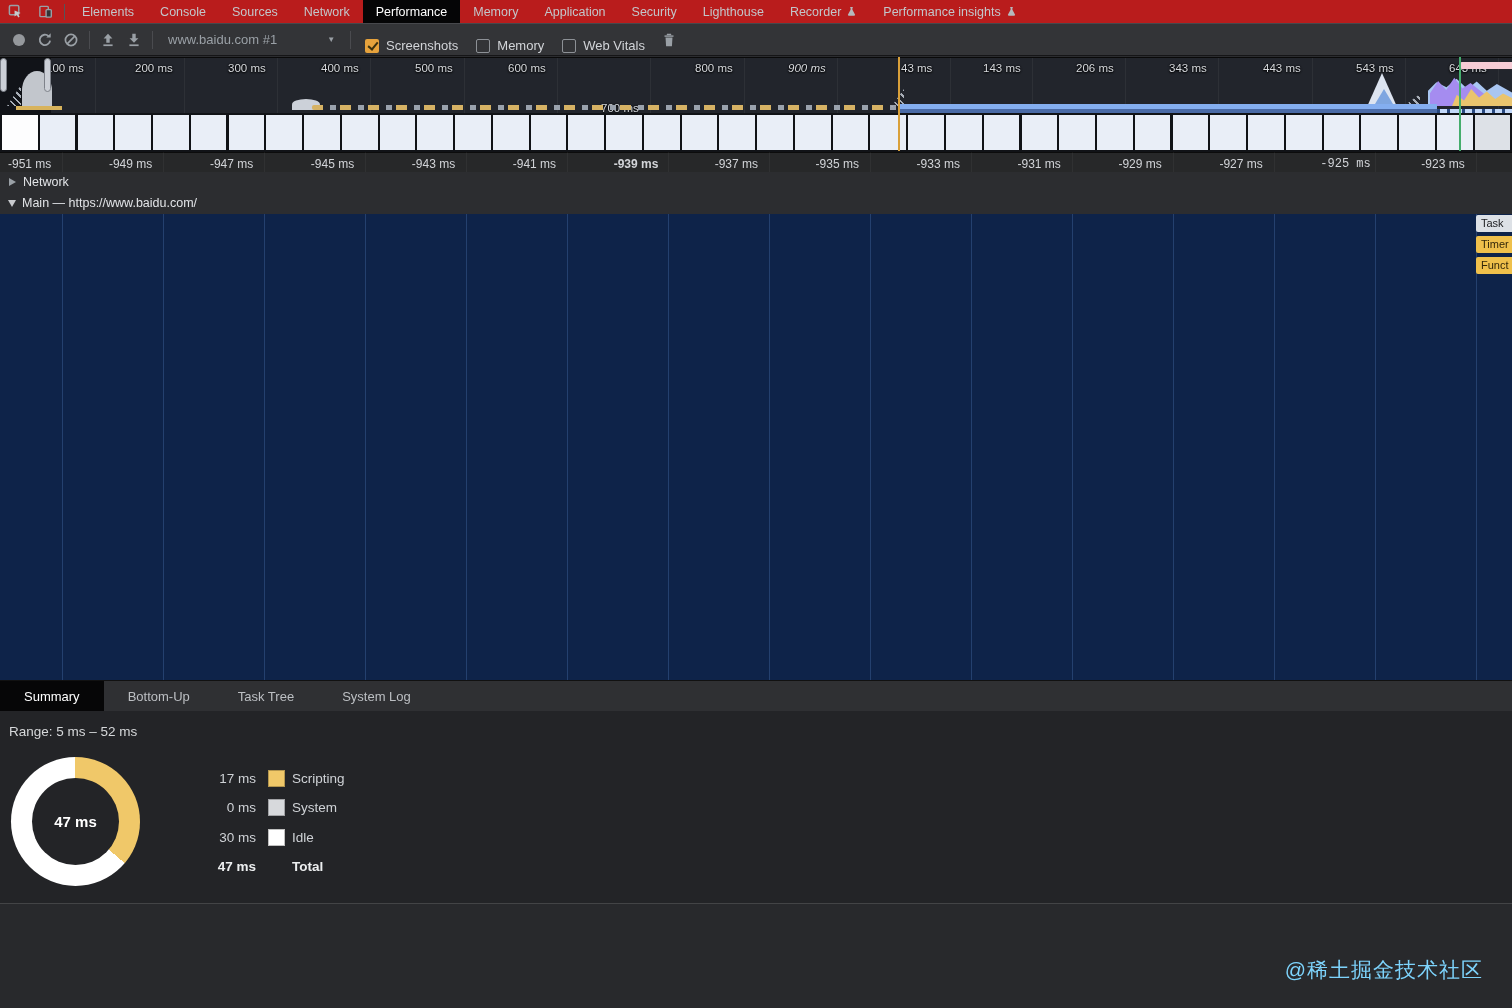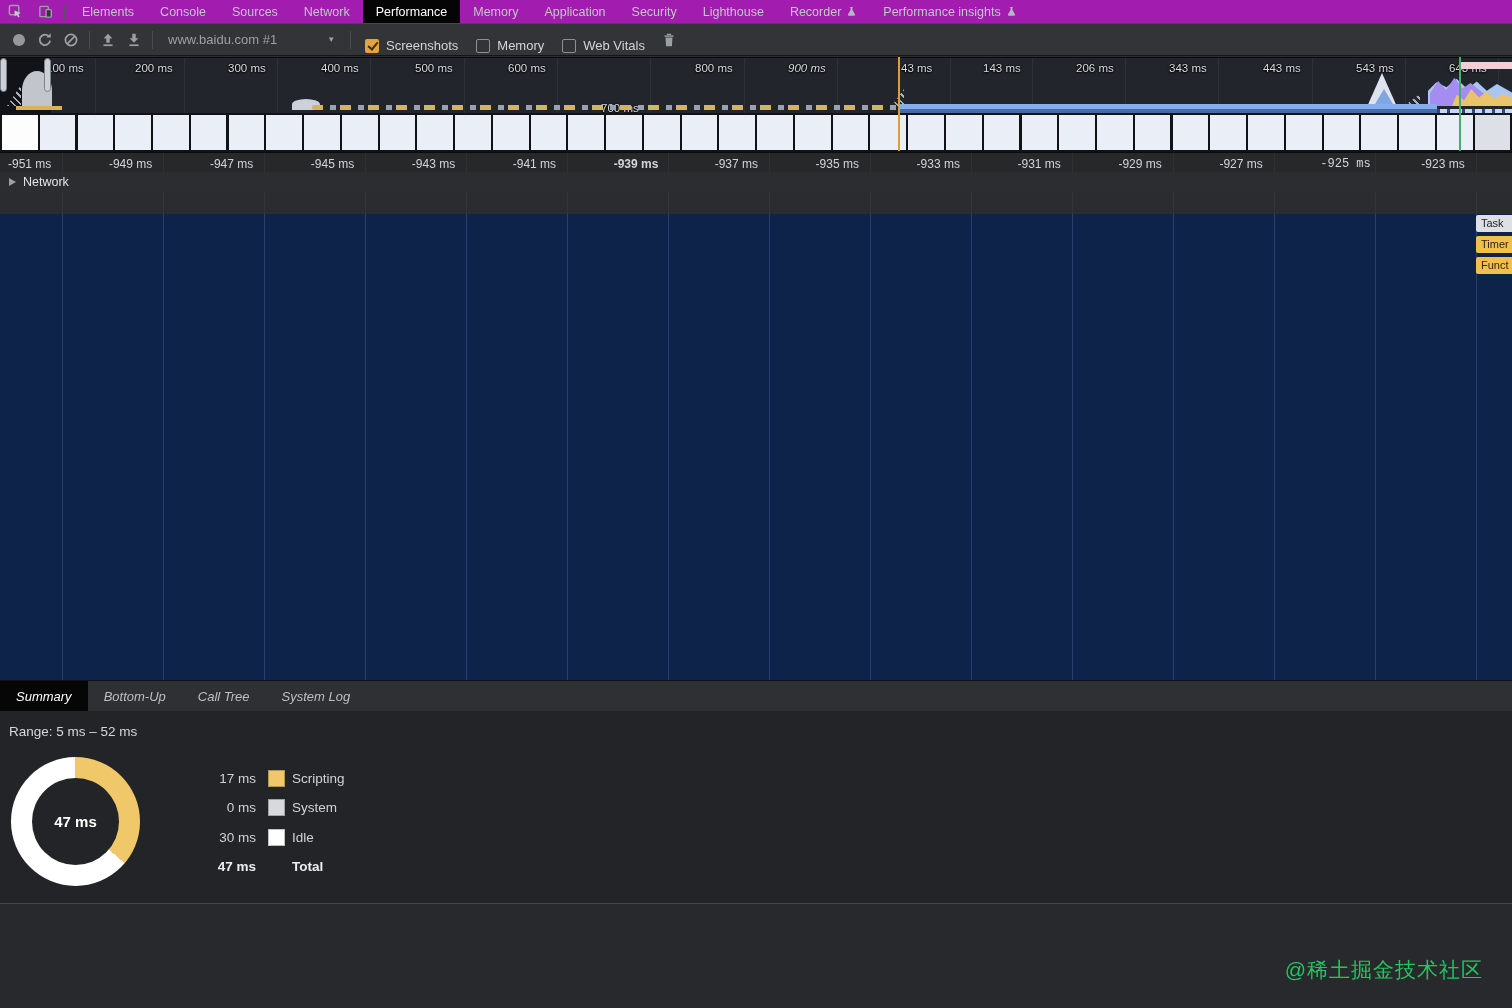--- a/index.html
+++ b/index.html
@@ -1,21 +1,21 @@
 <!DOCTYPE html>
 <html><head>
 <meta charset="utf-8">
 <style>
   * { margin:0; padding:0; box-sizing:border-box; }
   html,body { background:#1e1e1e; }
   body { font-family:"Liberation Sans", sans-serif; }
   #app { position:relative; width:1512px; height:1008px; background:#2b2c2f; overflow:hidden; }
 
   
-  #tabbar { position:absolute; left:0; top:0; width:100%; height:23px; background:#a21caf; display:flex; align-items:center; }
+  #tabbar { position:absolute; left:0; top:0; width:100%; height:23px; background:#b91c1c; display:flex; align-items:center; }
   .tb-iconbtn { width:30px; height:23px; display:flex; align-items:center; justify-content:center; cursor:pointer; }
   .tb-iconbtn svg { width:15px; height:15px; }
   .vsep { width:1px; height:16px; background:#54555a; margin:0 4px; }
   .tab { height:23px; display:flex; align-items:center; gap:5px; padding:0 13px; color:#c3c6ca; font-size:12.5px; cursor:pointer; white-space:nowrap; }
   .tab.active { background:#050506; color:#ffffff; }
   .tab .flask { display:inline-flex; }
 
   
   #toolbar { position:absolute; left:0; top:23px; width:100%; height:33px; background:#333437; border-top:1px solid #47484c; border-bottom:1px solid #151517; display:flex; align-items:center; padding-left:6px; }
   .tool-btn { width:26px; height:26px; display:flex; align-items:center; justify-content:center; cursor:pointer; }
@@ -63,38 +63,38 @@
   .tri-right { width:0; height:0; border-left:7px solid #9aa0a6; border-top:4.5px solid transparent; border-bottom:4.5px solid transparent; margin:0 7px 0 9px; }
   .tri-down { width:0; height:0; border-top:7px solid #c9cbce; border-left:4.5px solid transparent; border-right:4.5px solid transparent; margin:0 6px 0 8px; }
 
   
   #flame { position:absolute; left:0; top:214px; width:100%; height:466px; background:#0e2349; }
   .flame-grid { position:absolute; top:0; width:1px; height:100%; background:#24406e; }
   .flame-entry { position:absolute; left:1476px; width:40px; height:17px; border-radius:2px 0 0 2px; font-size:11px; line-height:17px; padding-left:5px; overflow:hidden; white-space:nowrap; cursor:pointer; }
 
   
   #bottom-tabs { position:absolute; left:0; top:680px; width:100%; height:31px; background:#2f3033; border-top:1px solid #111; display:flex; align-items:stretch; }
-  .btab { display:flex; align-items:center; padding:0 16px; color:#bcbfc3; font-size:13px; cursor:pointer;font-style:italic; }
+  .btab { display:flex; align-items:center; padding:0 24px; color:#bcbfc3; font-size:13px; cursor:pointer; }
   .btab.active { background:#060607; color:#ffffff; }
 
   
   #summary { position:absolute; left:0; top:711px; width:100%; height:192px; background:#232427; }
   #range-label { position:absolute; left:9px; top:13px; font-size:13.5px; color:#d6d8da; }
   #donut { position:absolute; left:11px; top:46px; width:129px; height:129px; border-radius:50%; }
   #donut-hole { position:absolute; left:21px; top:21px; width:87px; height:87px; border-radius:50%; background:#232427; display:flex; align-items:center; justify-content:center; }
   #donut-center { color:#ffffff; font-size:15px; font-weight:bold; }
   .legend-row { position:absolute; height:20px; display:flex; align-items:center; }
   .legend-time { position:absolute; left:0; width:256px; text-align:right; font-size:13.5px; color:#cfd2d6; }
   .legend-swatch { position:absolute; left:268px; width:17px; height:17px; border:1px solid rgba(0,0,0,.25); }
   .legend-label { position:absolute; left:292px; font-size:13.5px; color:#cfd2d6; }
   .legend-row.total .legend-time, .legend-row.total .legend-label { font-weight:bold; color:#eceeef; }
 
   
   #footer { position:absolute; left:0; top:903px; width:100%; height:105px; background:#28292c; border-top:1px solid #434446; }
-  #watermark { position:absolute; right:29px; top:52px; font-size:21px; color:#22c55e; letter-spacing:1px; }
+  #watermark { position:absolute; right:29px; top:52px; font-size:21px; color:#7dd3fc; letter-spacing:1px; }
 </style>
 </head>
 <body>
 
 <div id="app">
 
   <div id="tabbar">
     <div class="tb-iconbtn">
       <svg viewBox="0 0 16 16">
           <rect x="1.5" y="1.5" width="10" height="10" rx="1.5" fill="none" stroke="#9aa0a6" stroke-width="1.6"></rect>
@@ -351,20 +351,24 @@
       <div class="track-grid-line" style="left: 1173px;"></div>
       <div class="track-grid-line" style="left: 1274px;"></div>
       <div class="track-grid-line" style="left: 1375px;"></div>
       <div class="track-grid-line" style="left: 1476px;"></div>
     </div>
 
   <div class="track-row" id="track-network">
     <span class="tri-right"></span>
     <span>Network</span>
   </div>
+  <div class="track-row" id="track-main">
+    <span class="tri-down"></span>
+    <span>Main — https://www.baidu.com/</span>
+  </div>
 
   <div id="flame">
       <div class="flame-grid" style="left: 62px;"></div>
       <div class="flame-grid" style="left: 163px;"></div>
       <div class="flame-grid" style="left: 264px;"></div>
       <div class="flame-grid" style="left: 365px;"></div>
       <div class="flame-grid" style="left: 466px;"></div>
       <div class="flame-grid" style="left: 567px;"></div>
       <div class="flame-grid" style="left: 668px;"></div>
       <div class="flame-grid" style="left: 769px;"></div>
@@ -376,21 +380,21 @@
       <div class="flame-grid" style="left: 1375px;"></div>
       <div class="flame-grid" style="left: 1476px;"></div>
       <div class="flame-entry" style="top: 1px; background: rgb(221, 225, 230); color: rgb(32, 33, 36);">Task</div>
       <div class="flame-entry" style="top: 22px; background: rgb(239, 192, 75); color: rgb(51, 39, 10);">Timer</div>
       <div class="flame-entry" style="top: 43px; background: rgb(239, 192, 75); color: rgb(51, 39, 10);">Funct</div>
     </div>
 
   <div id="bottom-tabs">
       <div class="btab active">Summary</div>
       <div class="btab">Bottom-Up</div>
-      <div class="btab">Call Tree</div>
+      <div class="btab">Task Tree</div>
       <div class="btab">System Log</div>
     </div>
 
   <div id="summary">
     <div id="range-label">Range: 5 ms – 52 ms</div>
     <div id="donut" style="background: conic-gradient(rgb(240, 200, 105) 0deg, rgb(240, 200, 105) 130.213deg, rgb(215, 217, 220) 130.213deg, rgb(215, 217, 220) 130.213deg, rgb(255, 255, 255) 130.213deg, rgb(255, 255, 255) 360deg);">
       <div id="donut-hole">
         <span id="donut-center">47 ms</span>
       </div>
     </div>

